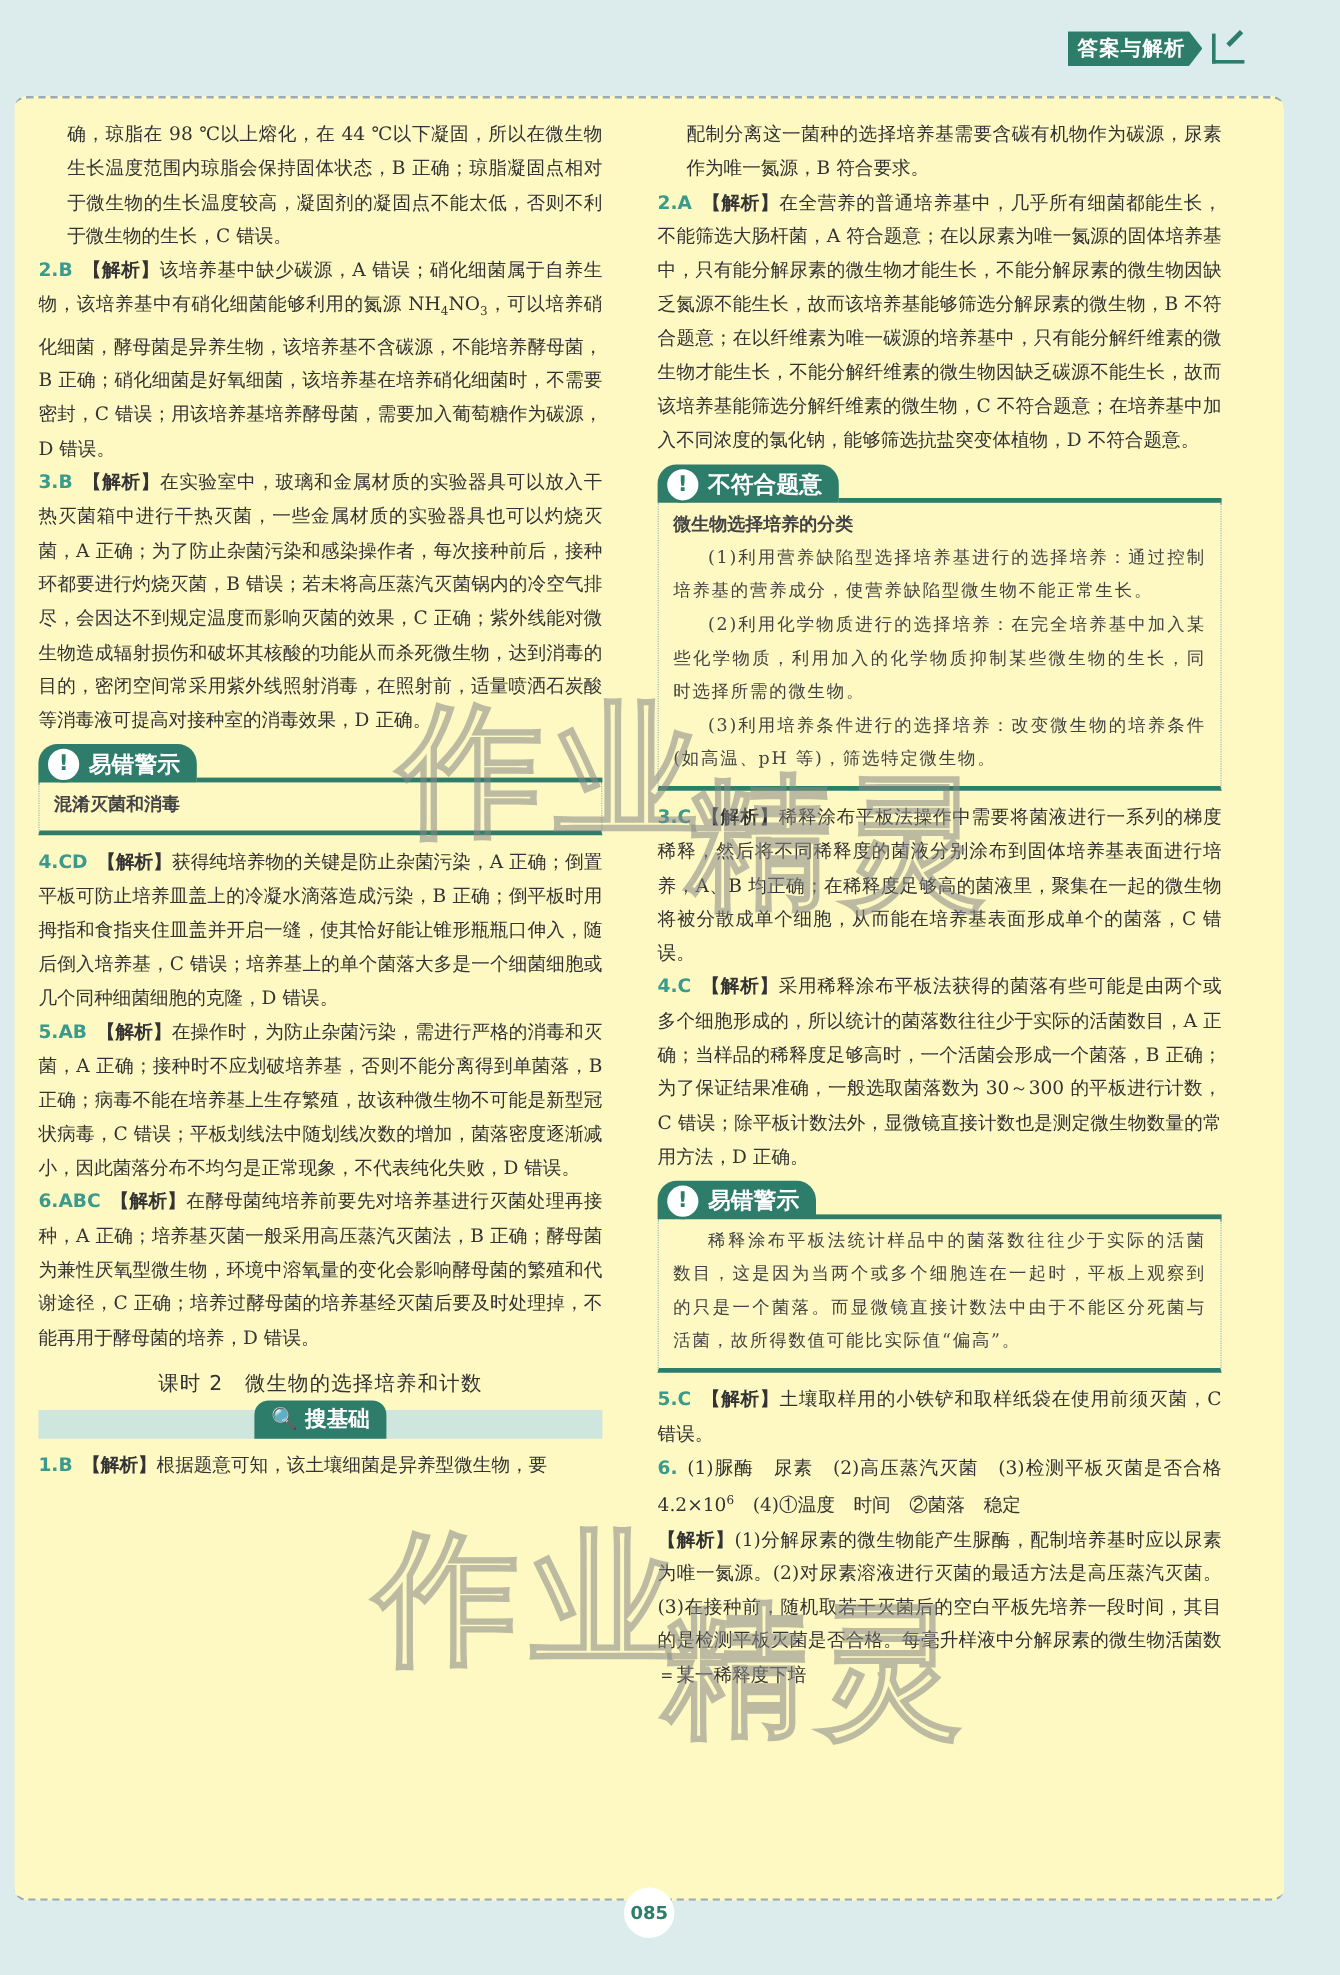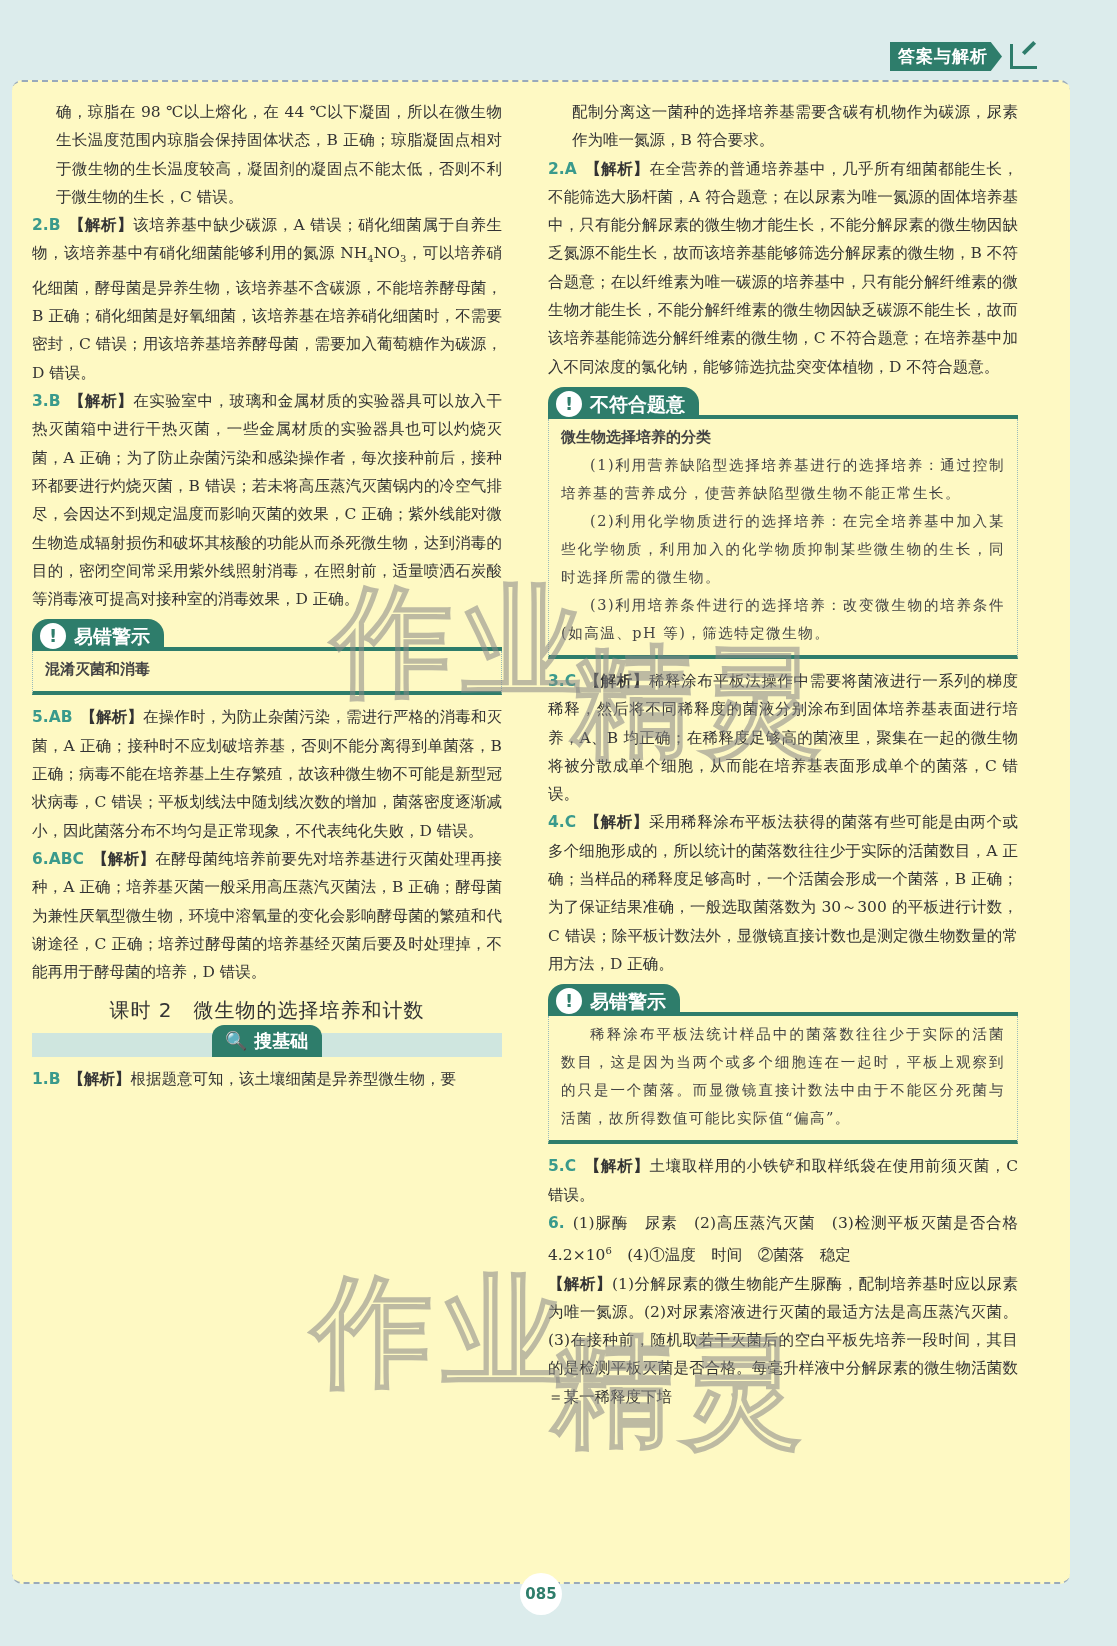--- a/index.html
+++ b/index.html
@@ -5,21 +5,21 @@
   html, body { margin: 0; padding: 0; }
   body {
     width: 1117px; height: 1646px;
     background: #dcecec;
     font-family: "DejaVu Serif", "Liberation Serif", serif;
     color: #333;
     position: relative;
     overflow: hidden;
   }
   .header-badge {
-    position: absolute; top: 42px; right: 80px;
+    position: absolute; top: 26px; right: 80px;
     display: flex; align-items: center;
   }
   .header-badge .label {
     background: #2e7d6b; color: #fff;
     font-family: "DejaVu Sans", sans-serif; font-weight: bold;
     font-size: 17px; padding: 3px 14px 3px 8px;
     clip-path: polygon(0 0, 90% 0, 100% 50%, 90% 100%, 0 100%);
     letter-spacing: 1px;
   }
   .header-badge .edit-icon {
@@ -75,21 +75,21 @@
     font-size: 14.5px; line-height: 28px; letter-spacing: 1.5px;
     color: #444;
   }
   .callout-title {
     text-align: left; font-weight: bold; font-family: "DejaVu Sans", sans-serif;
     font-size: 15px; letter-spacing: 0;
   }
   .indent { text-indent: 2em; }
   .lesson-title {
     text-align: center; font-family: "DejaVu Sans", sans-serif;
-    font-size: 20px; color: #333; margin: 10px 0 4px 0; letter-spacing: 1px;
+    font-size: 17px; color: #333; margin: 10px 0 4px 0; letter-spacing: 1px;
   }
   .section-bar {
     position: relative; height: 24px; background: #cfe6df; margin: 8px 0 8px 0;
     display: flex; justify-content: center;
   }
   .section-pill {
     position: absolute; top: -8px;
     background: #2e7d6b; color: #fff; font-family: "DejaVu Sans", sans-serif;
     font-weight: bold; font-size: 18px; padding: 2px 14px;
     border-radius: 12px 12px 0 0; display: flex; align-items: center;
@@ -138,20 +138,23 @@
             <span>易错警示</span>
           </div>
         <div class="callout-line"></div>
       </div>
       <div class="callout-body">
         <div class="callout-title">混淆灭菌和消毒</div>
       </div>
     </div>
 
     <p class="item">
+      <span class="num">4.CD</span><span class="tag">【解析】</span><span>获得纯培养物的关键是防止杂菌污染，A 正确；倒置平板可防止培养皿盖上的冷凝水滴落造成污染，B 正确；倒平板时用拇指和食指夹住皿盖并开启一缝，使其恰好能让锥形瓶瓶口伸入，随后倒入培养基，C 错误；培养基上的单个菌落大多是一个细菌细胞或几个同种细菌细胞的克隆，D 错误。</span>
+    </p>
+    <p class="item">
       <span class="num">5.AB</span><span class="tag">【解析】</span><span>在操作时，为防止杂菌污染，需进行严格的消毒和灭菌，A 正确；接种时不应划破培养基，否则不能分离得到单菌落，B 正确；病毒不能在培养基上生存繁殖，故该种微生物不可能是新型冠状病毒，C 错误；平板划线法中随划线次数的增加，菌落密度逐渐减小，因此菌落分布不均匀是正常现象，不代表纯化失败，D 错误。</span>
     </p>
     <p class="item">
       <span class="num">6.ABC</span><span class="tag">【解析】</span><span>在酵母菌纯培养前要先对培养基进行灭菌处理再接种，A 正确；培养基灭菌一般采用高压蒸汽灭菌法，B 正确；酵母菌为兼性厌氧型微生物，环境中溶氧量的变化会影响酵母菌的繁殖和代谢途径，C 正确；培养过酵母菌的培养基经灭菌后要及时处理掉，不能再用于酵母菌的培养，D 错误。</span>
     </p>
 
     <div class="lesson-title">课时 2　微生物的选择培养和计数</div>
     <div class="section-bar">
       <div class="section-pill">
           <span class="search-icon">🔍</span>

